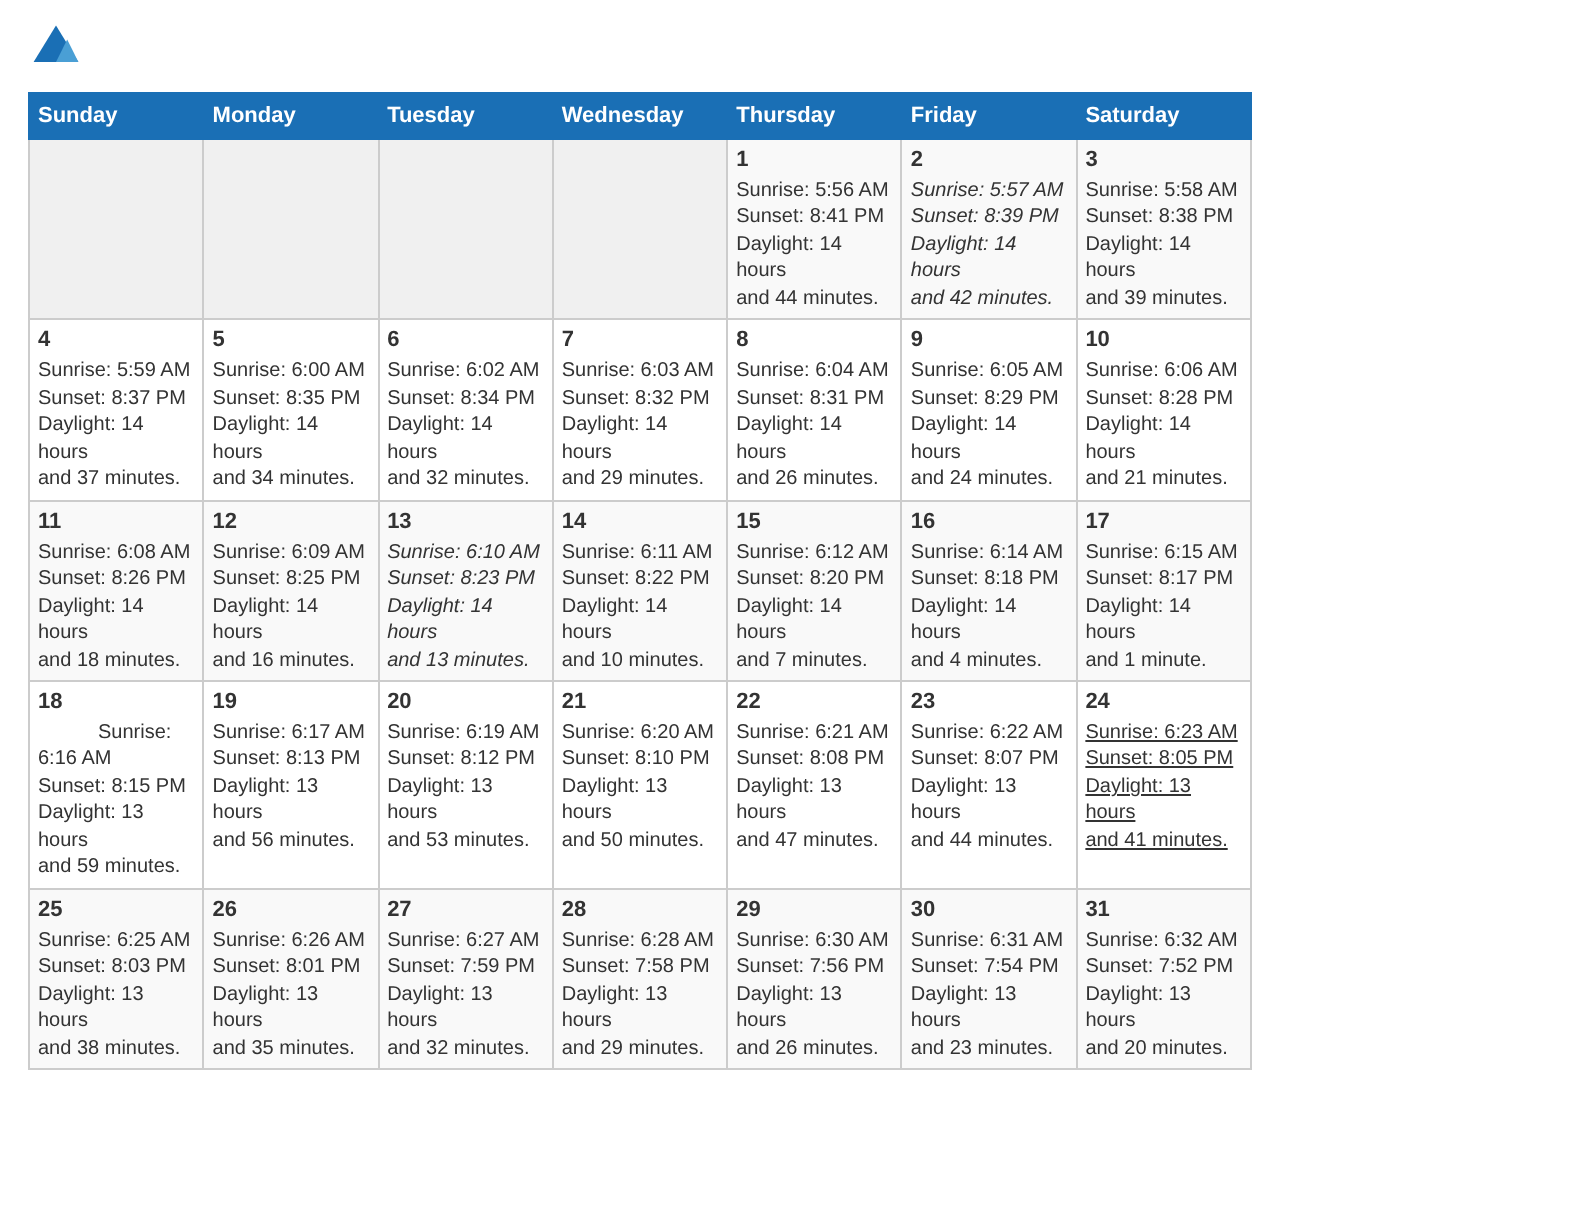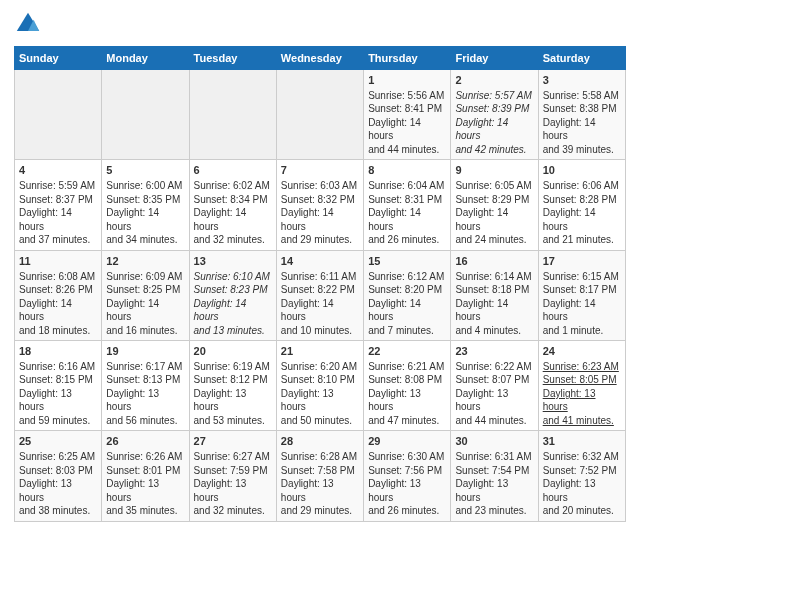--- a/index.html
+++ b/index.html
@@ -207,21 +207,21 @@
           <td><span class="day-number">16</span><span class="day-info" style="white-space: pre-line;">Sunrise: 6:14 AM
 Sunset: 8:18 PM
 Daylight: 14 hours
 and 4 minutes.</span></td>
           <td><span class="day-number">17</span><span class="day-info" style="white-space: pre-line;">Sunrise: 6:15 AM
 Sunset: 8:17 PM
 Daylight: 14 hours
 and 1 minute.</span></td>
         </tr>
         <tr>
-          <td><span class="day-number">18</span><span class="day-info" style="white-space: pre-line;">Sunrise: 6:16 AM
+          <td><span class="day-number">18</span><span class="day-info" style="white-space: pre-line; margin-left: 30px;">Sunrise: 6:16 AM
 Sunset: 8:15 PM
 Daylight: 13 hours
 and 59 minutes.</span></td>
           <td><span class="day-number">19</span><span class="day-info" style="white-space: pre-line;">Sunrise: 6:17 AM
 Sunset: 8:13 PM
 Daylight: 13 hours
 and 56 minutes.</span></td>
           <td><span class="day-number">20</span><span class="day-info" style="white-space: pre-line;">Sunrise: 6:19 AM
 Sunset: 8:12 PM
 Daylight: 13 hours

